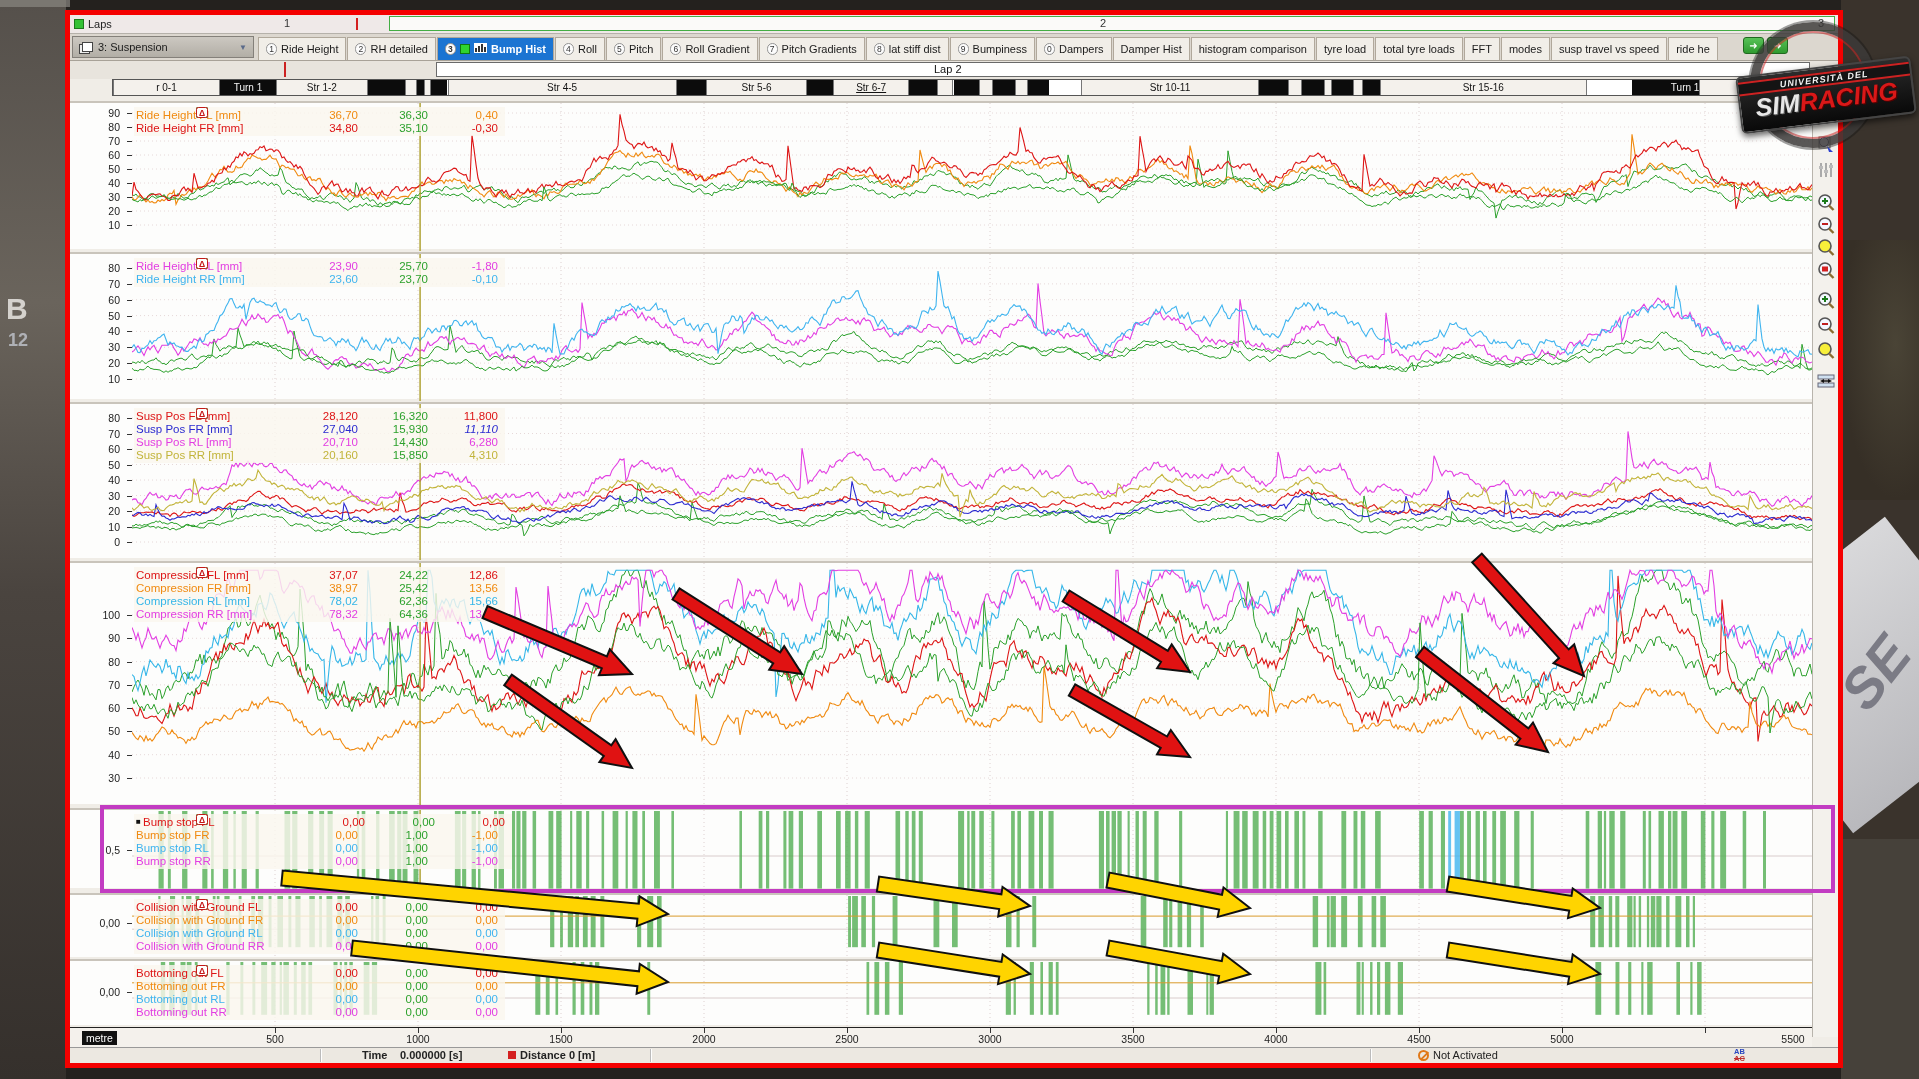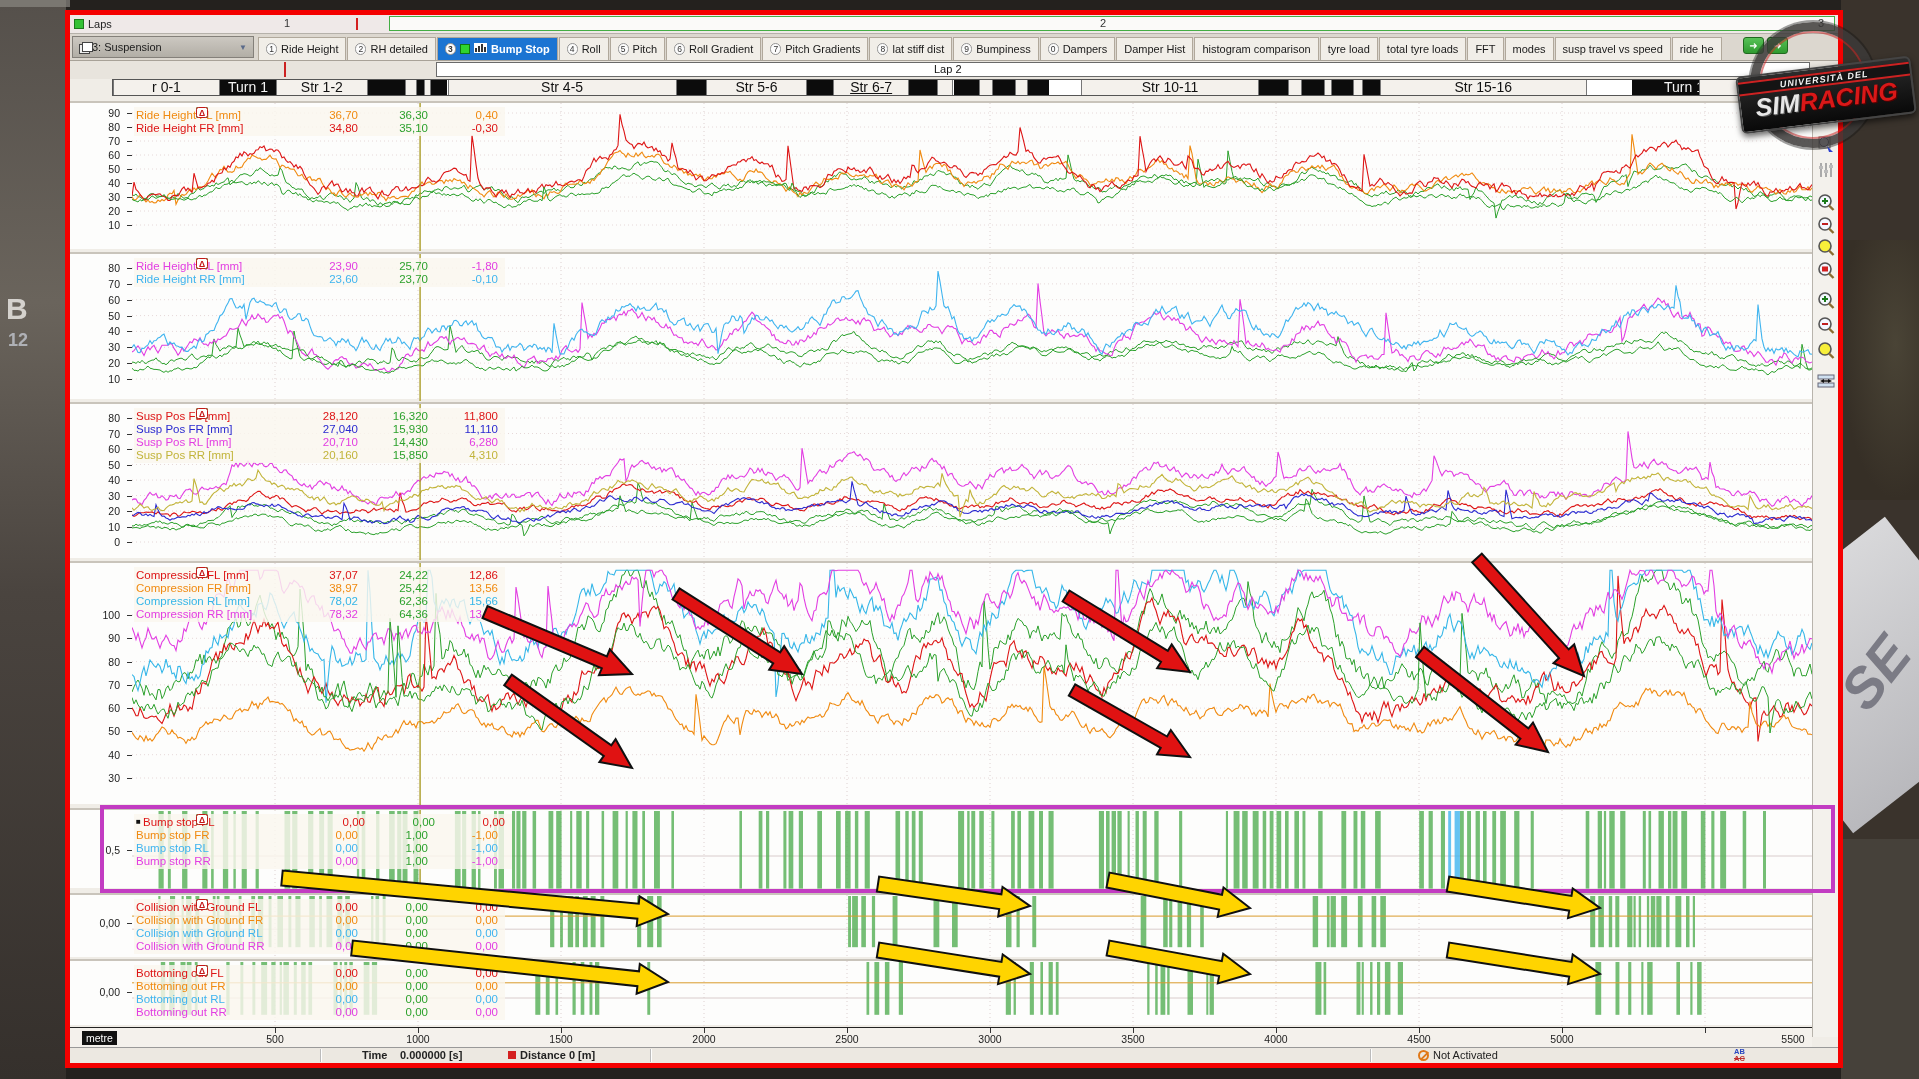--- a/index.html
+++ b/index.html
@@ -28,21 +28,21 @@
     border-bottom:1px solid #b5b1aa; font-size:11px; color:#222; }
   #lapsbar .gsq { position:absolute; left:4px; top:4px; width:10px; height:10px; background:#35c235; border:1px solid #1d7a1d; }
   #lapsbar .lbl { position:absolute; left:18px; top:3px; }
   #lapsbar .rangebox { position:absolute; left:319px; right:3px; top:1px; height:15px;
     border:1px solid #43ad43; background:rgba(255,255,255,.75); }
   #lapsbar .mk { position:absolute; top:2px; font-size:11px; color:#333; }
   #lapsbar .rtick { position:absolute; top:3px; width:2px; height:12px; background:#d42020; }
   
   #tabbar { position:absolute; left:0; top:19px; right:0; height:27px; background:#dcd7cf; border-bottom:1px solid #a8a298; }
   #tabsel { position:absolute; left:2px; top:2px; width:182px; height:22px;
-    background:linear-gradient(#ccc8c1,#b2aea6); border:1px solid #84807a; display:flex; align-items:center; padding:0 6px; font-size:11px; color:#1c1c1c; }
+    background:linear-gradient(#ccc8c1,#b2aea6); border:1px solid #84807a; display:flex; align-items:center; gap:6px; padding:0 6px; font-size:11px; color:#1c1c1c; }
   #tabsel .winicon { width:13px; height:11px; position:relative; }
   #tabsel .winicon::before { content:""; position:absolute; left:0; top:2px; width:9px; height:8px; border:1px solid #444; background:#eee; }
   #tabsel .winicon::after { content:""; position:absolute; left:3px; top:0; width:9px; height:8px; border:1px solid #444; background:#fff; }
   #tabsel .caret { margin-left:auto; font-size:8px; color:#5a6a8a; }
   #tabstrip { position:absolute; left:188px; right:82px; top:3px; height:23px; display:flex; align-items:stretch; overflow:hidden; }
   .tab { display:flex; align-items:center; gap:4px; padding:0 7px; background:#f1eee8;
     border:1px solid #b0a89b; border-bottom:none; font-size:11px; color:#1a1a1a; white-space:nowrap; }
   .tab + .tab { margin-left:1px; }
   .tab-num { display:inline-block; min-width:11px; height:12px; line-height:11px; text-align:center;
     border:1px solid #939393; border-radius:7px; background:#fcfcfc; font-size:8.5px; color:#333; padding:0 1px; }
@@ -53,21 +53,21 @@
   .clipicon { position:absolute; width:17px; height:21px; background:#fdfdfd; border:1px solid #667; }
   .clipicon::before { content:""; position:absolute; left:2px; top:3px; width:10px; height:2px; background:#7a3fb0; box-shadow:0 4px 0 #335bd0, 0 8px 0 #335bd0; }
   .blueicon { position:absolute; width:17px; height:14px; background:#e8f0ff; border:1px solid #3a5ca8; }
   .blueicon::before { content:""; position:absolute; left:0; top:0; right:0; height:4px; background:#4a7ad0; }
   
   #lapheader { position:absolute; left:0; top:46px; right:0; height:18px; background:#e8e4dd; }
   #lapheader .box { position:absolute; left:366px; right:28px; top:1px; height:15px; background:#fff; border:1px solid #6a6a6a; }
   #lapheader .txt { position:absolute; left:864px; top:2px; font-size:11px; color:#111; }
   #lapheader .rtick { position:absolute; left:214px; top:1px; width:2px; height:15px; background:#c22; }
   #sections { position:absolute; left:42px; top:64px; right:26px; height:17px; background:#fff; border:1px solid #555; }
-  .sect { position:absolute; top:0; bottom:0; font-size:14px; text-align:center; line-height:15px; overflow:hidden; }
+  .sect { position:absolute; top:0; bottom:0; font-size:10px; text-align:center; line-height:15px; overflow:hidden; }
   .sect.light { background:#f4f1ec; color:#111; border-left:1px solid #777; border-right:1px solid #777; }
   .sect.dark { background:#0c0c0c; color:#f4f4f4; }
   
   .panel { position:absolute; left:0; right:26px; background:#fdfdfc; border-top:2px solid #c9c4bb; }
   .panel svg { position:absolute; left:62px; top:0; }
   .ylab { position:absolute; width:50px; text-align:right; font-size:10.5px; color:#222; }
   .ytick { position:absolute; width:5px; height:1px; background:#333; left:57px; }
   .legend { position:absolute; left:64px; top:4px; background:rgba(250,246,238,.82); padding:1px 3px 2px 2px; }
   .lrow { display:flex; align-items:center; height:13px; font-size:11.5px; }
   .lname { width:156px; white-space:nowrap; overflow:hidden; }
@@ -157,21 +157,21 @@
         <div class="tab active">
           <span class="tab-num">3</span>
           <span class="tab-green"></span>
           <span><svg width="13" height="10">
               <rect width="13" height="10" fill="#fff"></rect>
               <rect x="1" y="5" width="2" height="4" fill="#333"></rect>
               <rect x="4" y="3" width="2" height="6" fill="#333"></rect>
               <rect x="7" y="1" width="2" height="8" fill="#333"></rect>
               <rect x="10" y="4" width="2" height="5" fill="#333"></rect>
             </svg></span>
-          <span class="tab-label">Bump Stop</span>
+          <span class="tab-label">Bump Hist</span>
         </div>
         <div class="tab">
           <span class="tab-num">4</span>
           <span class="tab-label">Roll</span>
         </div>
         <div class="tab">
           <span class="tab-num">5</span>
           <span class="tab-label">Pitch</span>
         </div>
         <div class="tab">
@@ -506,21 +506,21 @@
             </span>
             <span class="lval" style="color: rgb(221, 21, 21);">11,800</span>
           </div>
           <div class="lrow">
             <span class="lname" style="color: rgb(42, 42, 208);">Susp Pos FR [mm]</span>
             <span class="lic"></span>
             <span class="lval" style="color: rgb(42, 42, 208);">27,040</span>
             <span class="lic"></span>
             <span class="lval" style="color: rgb(44, 161, 44);">15,930</span>
             <span class="lic"></span>
-            <span class="lval" style="color: rgb(42, 42, 208);">11,110</span>
+            <span class="lval" style="color: rgb(42, 42, 208); font-style: italic;">11,110</span>
           </div>
           <div class="lrow">
             <span class="lname" style="color: rgb(226, 62, 226);">Susp Pos RL [mm]</span>
             <span class="lic"></span>
             <span class="lval" style="color: rgb(226, 62, 226);">20,710</span>
             <span class="lic"></span>
             <span class="lval" style="color: rgb(44, 161, 44);">14,430</span>
             <span class="lic"></span>
             <span class="lval" style="color: rgb(226, 62, 226);">6,280</span>
           </div>

